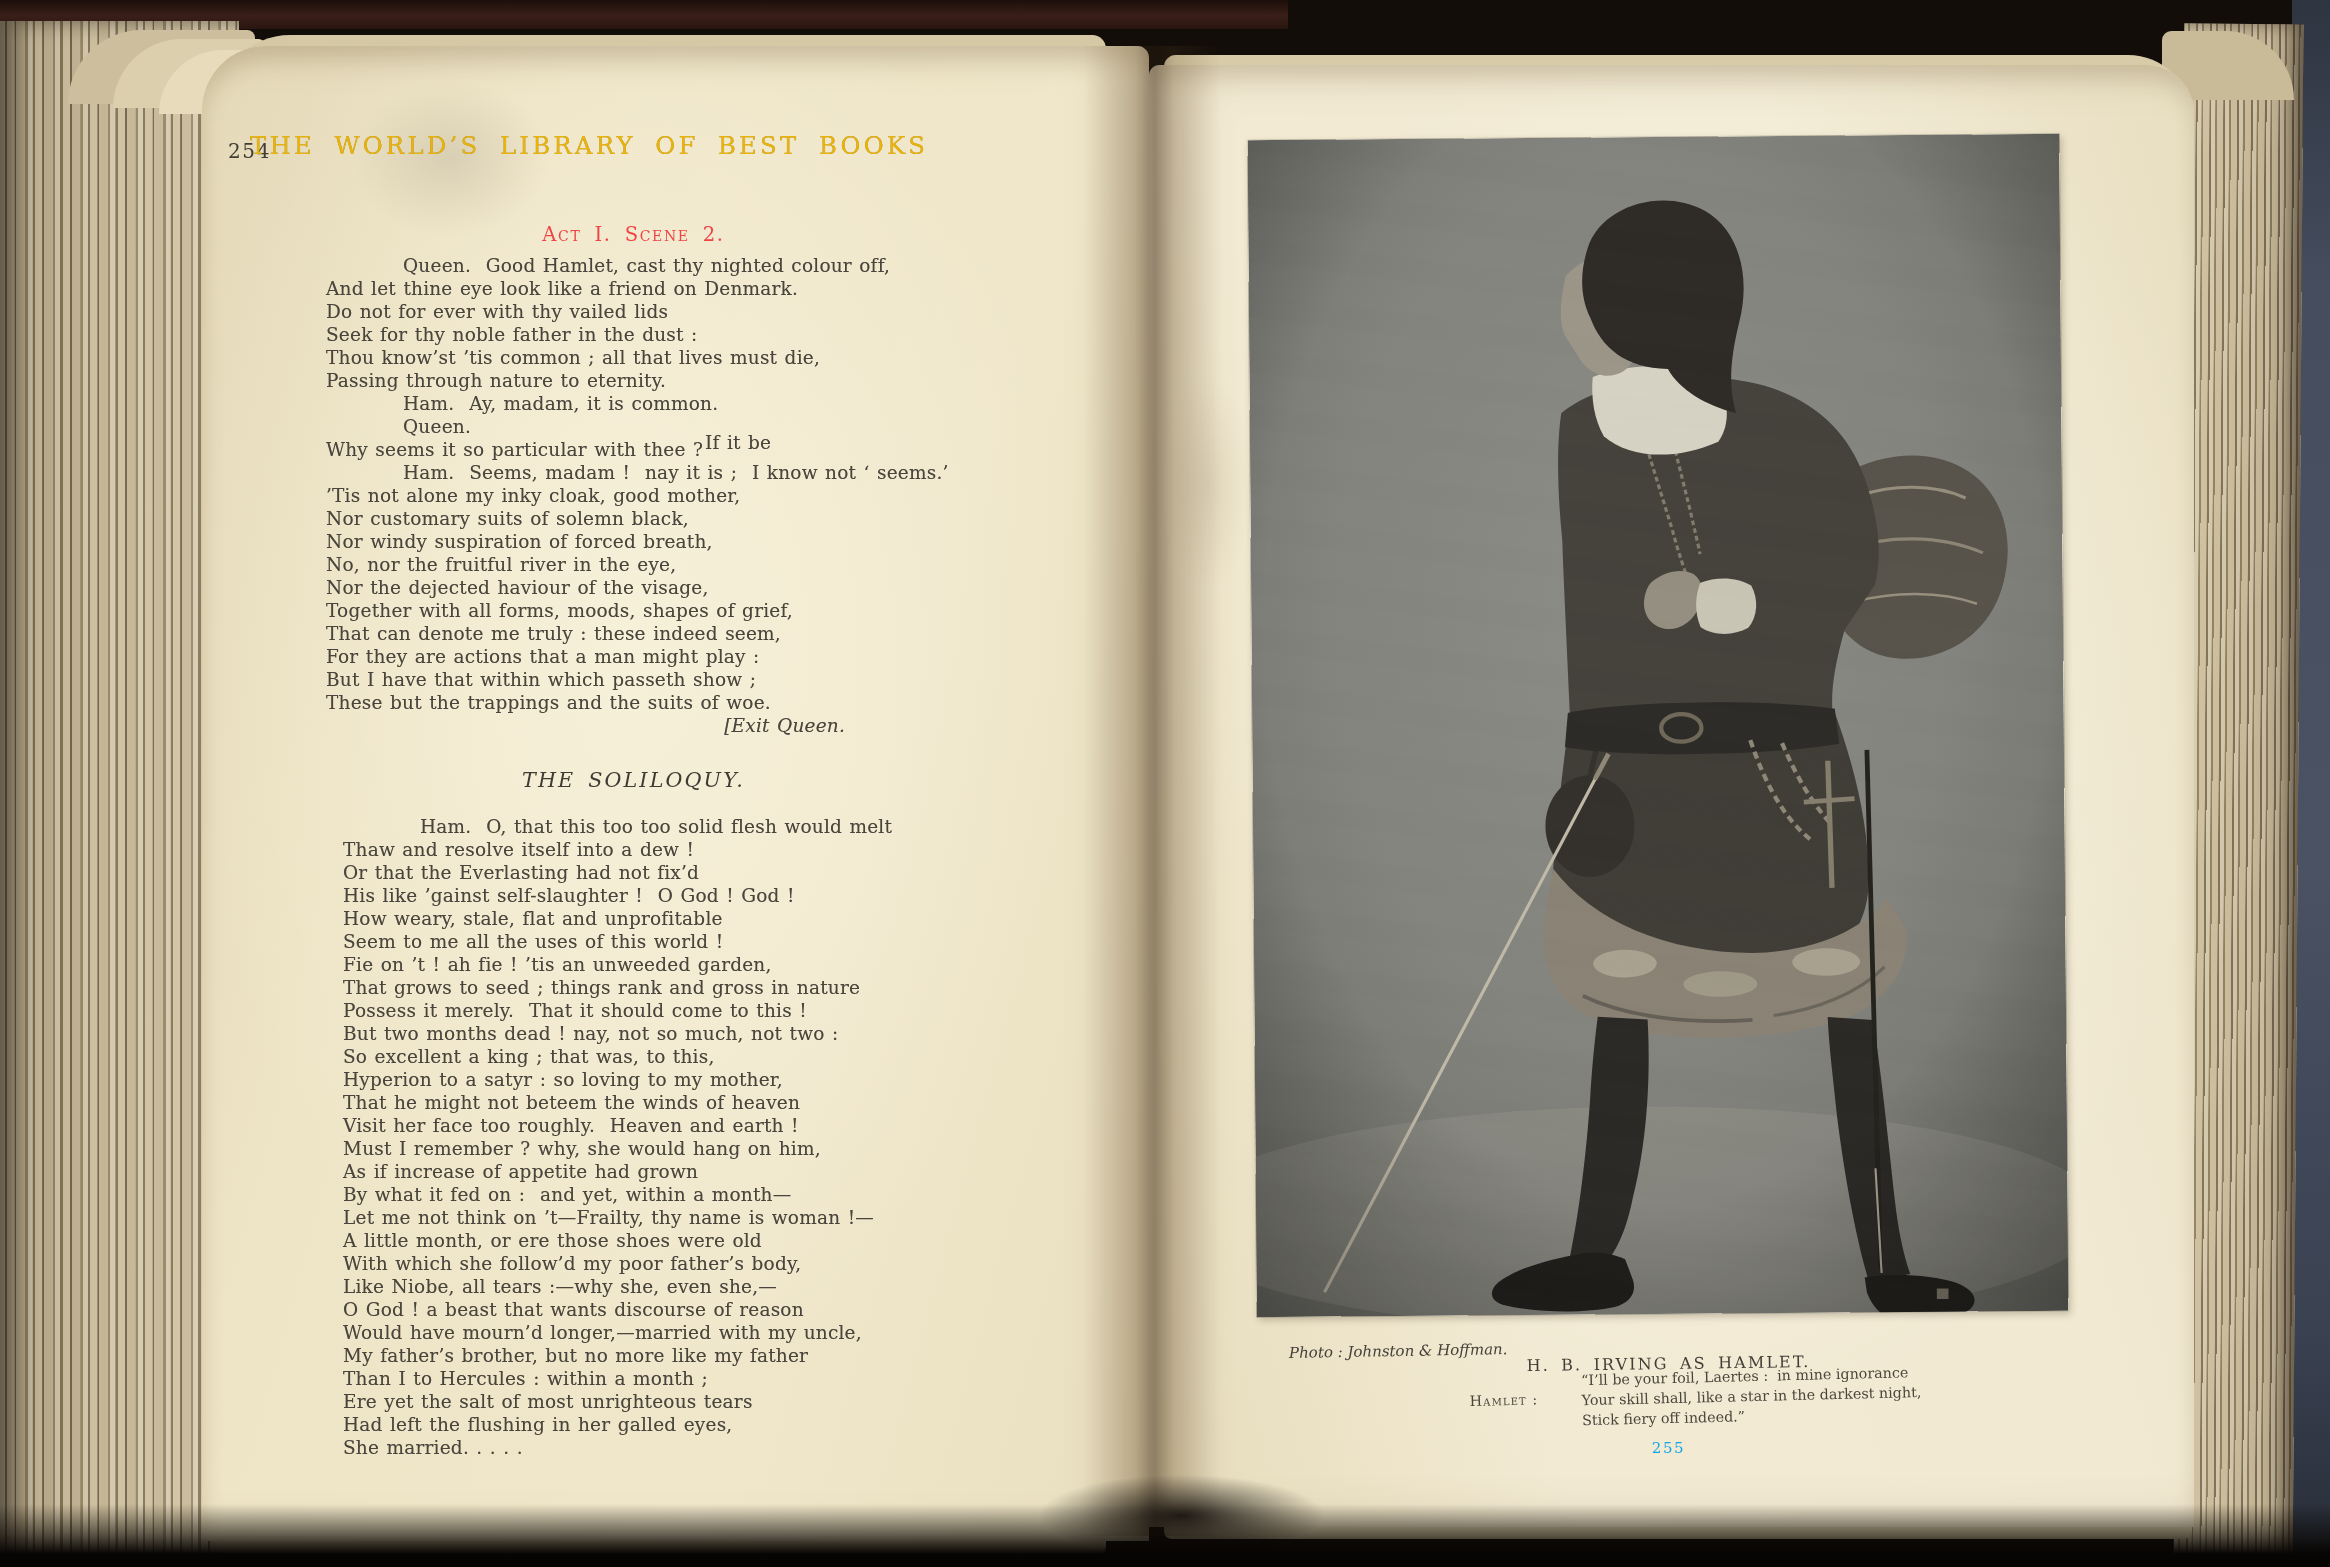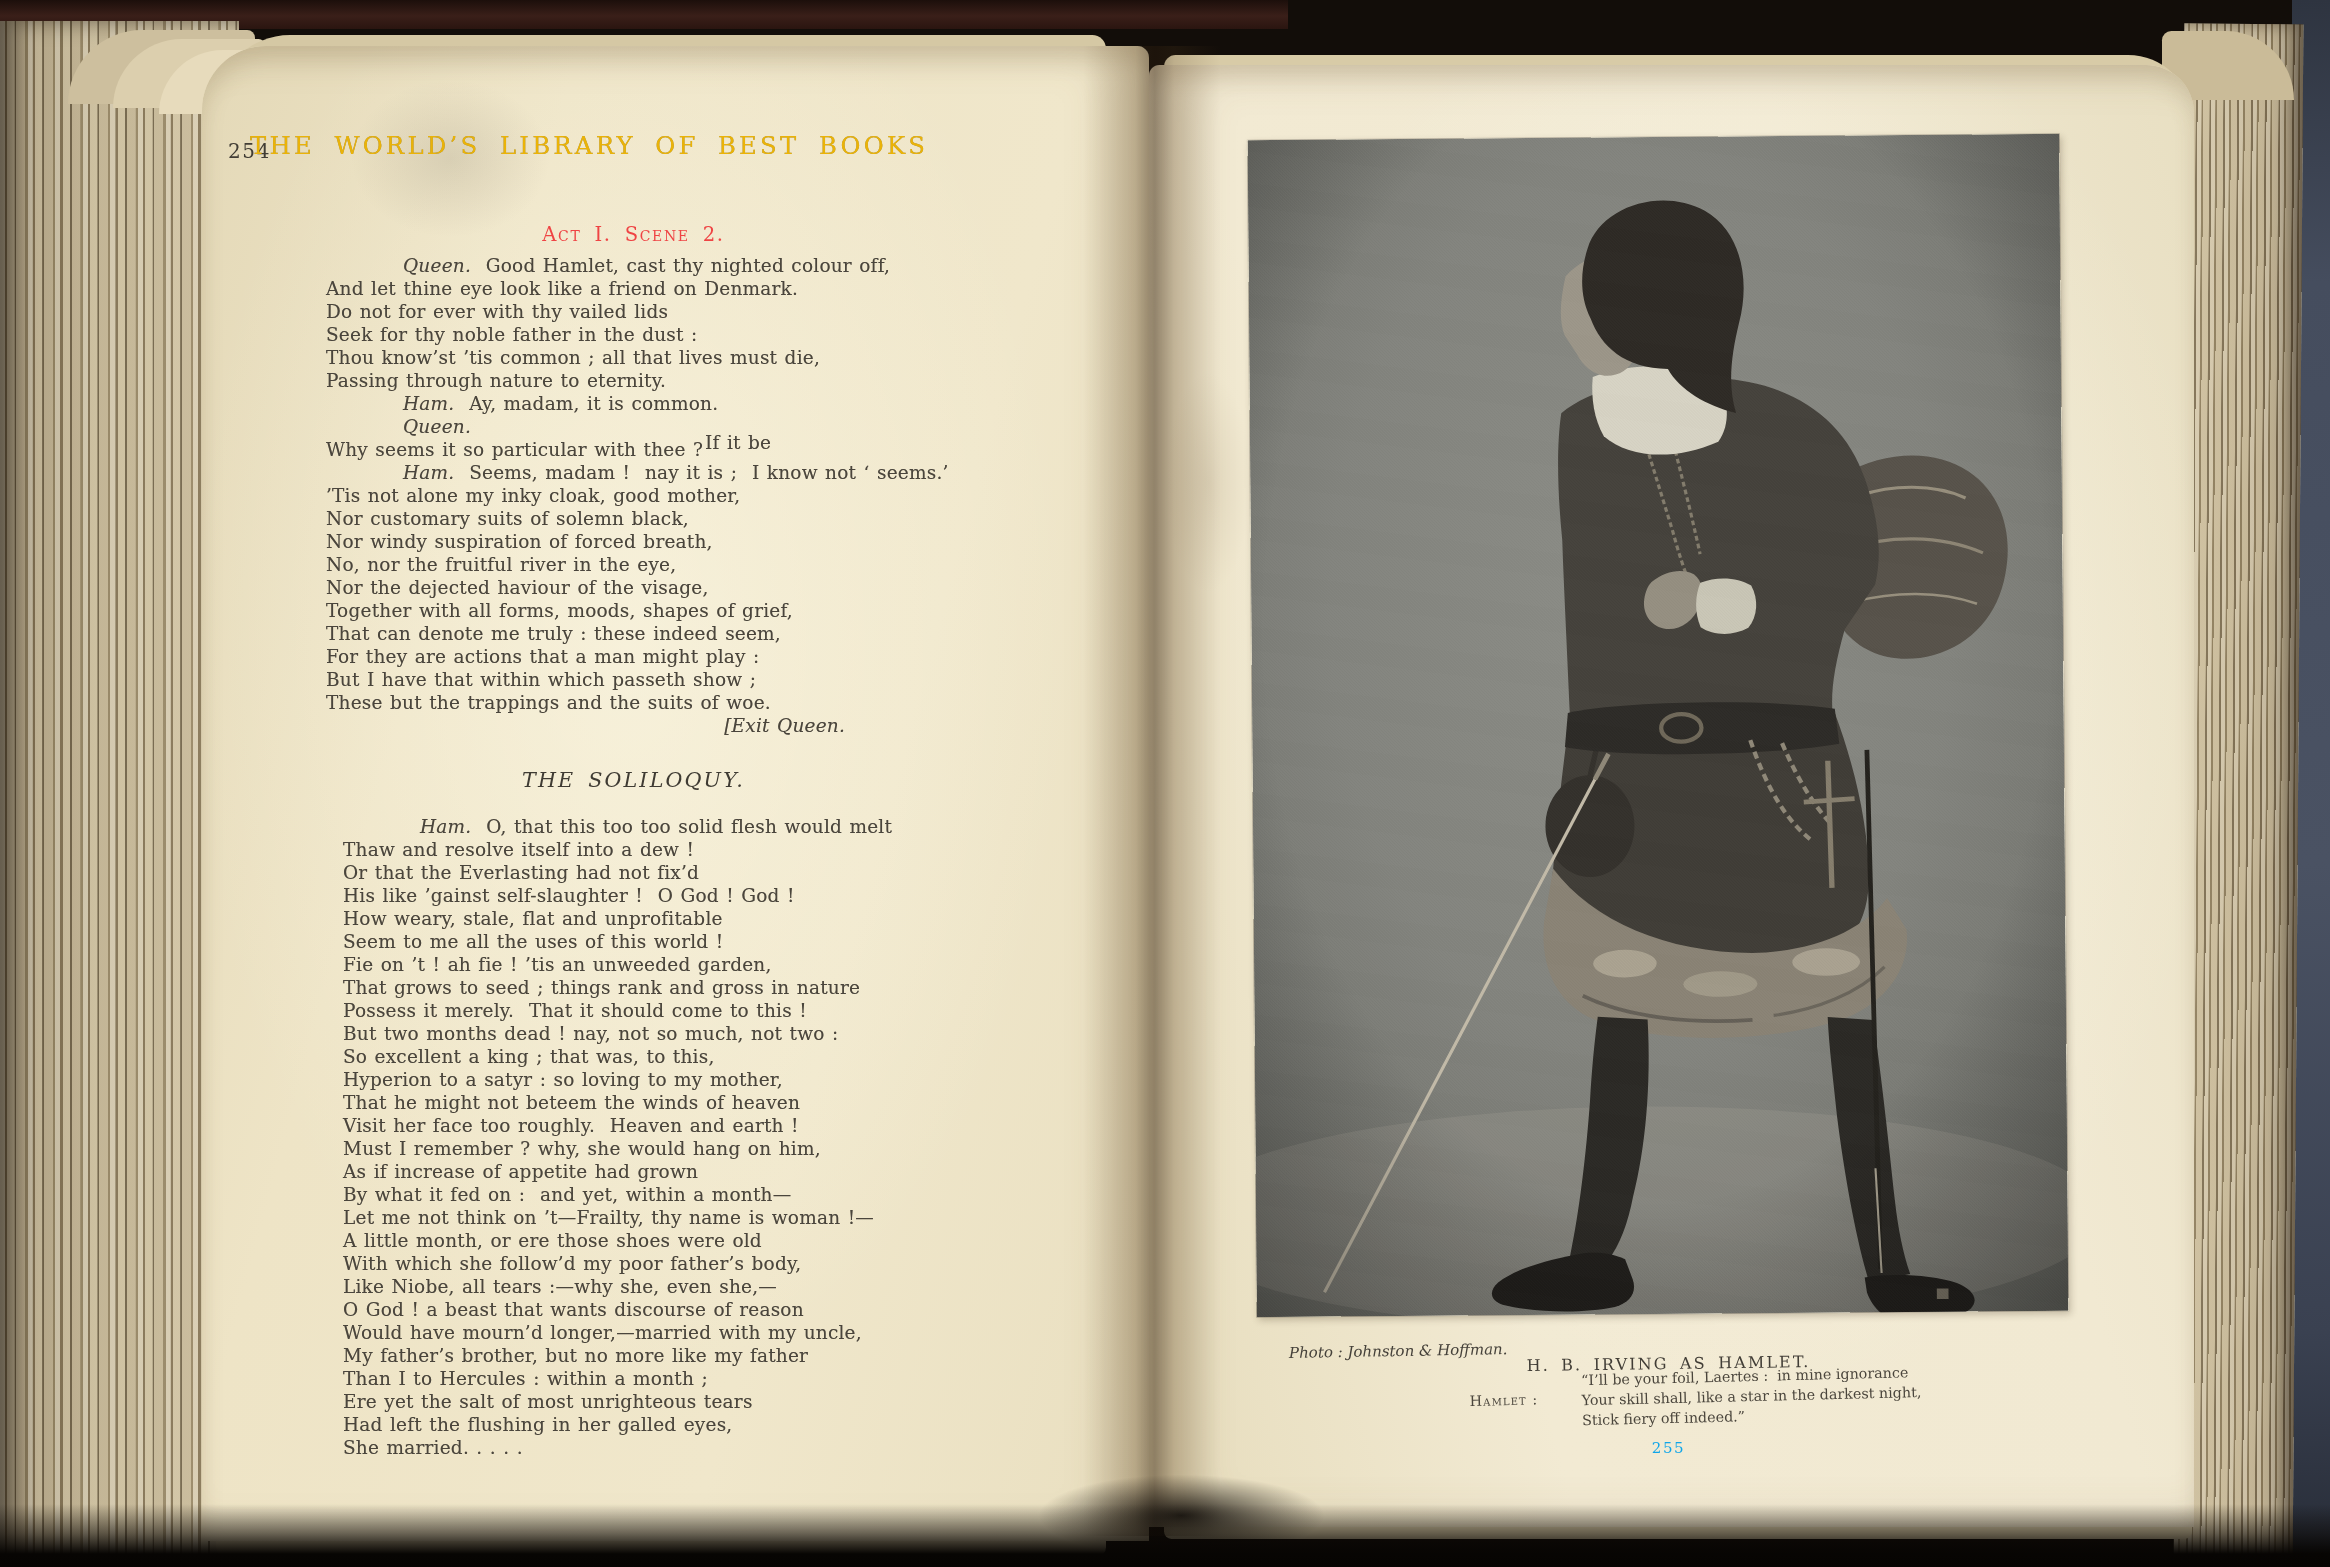--- a/index.html
+++ b/index.html
@@ -68,21 +68,21 @@
   .running-title{left:250px;top:131px;width:742px;text-align:left;
     font-size:24.4px;letter-spacing:3.2px;word-spacing:8.5px;color:#eab308;
     text-shadow:0 0 0.5px rgba(61,57,49,.55);}
   .scene-head{left:326px;top:223px;width:615px;text-align:center;
     font-variant:small-caps;font-size:19.6px;letter-spacing:1.6px;word-spacing:5.3px;color:#ef4444;}
   .poem{font-size:18.5px;letter-spacing:0.2px;word-spacing:1.3px;color:#4a453c;
     text-shadow:0 0 0.5px rgba(74,69,60,.4);}
   .poem .line{position:relative;height:23px;white-space:pre;}
   .poem .line.indent{padding-left:77px;}
   .poem .line.right{text-align:right;padding-right:96px;}
-  .poem .sp{font-style:italic;}
+  .poem .sp{}
   .poem .it, .poem .line.right span{font-style:italic;}
   .poem .t2{position:absolute;left:379px;top:0;margin-top:16px;}
   .poem1{left:326px;top:255px;width:615px;}
   .soliloquy-head{left:326px;top:768px;width:615px;text-align:center;
     font-style:italic;font-size:20.7px;letter-spacing:2.1px;word-spacing:4.2px;color:#3f3b33;}
   .poem2{left:326px;top:816px;width:615px;margin-left:17px;}
 
   
   .plate{left:1252px;top:137px;width:812px;height:1177px;transform:rotate(-.45deg);
     box-shadow:0 0 0 0.5px rgba(40,36,30,.25), 2.1px 3.2px 7.4px rgba(60,44,24,.25);}

